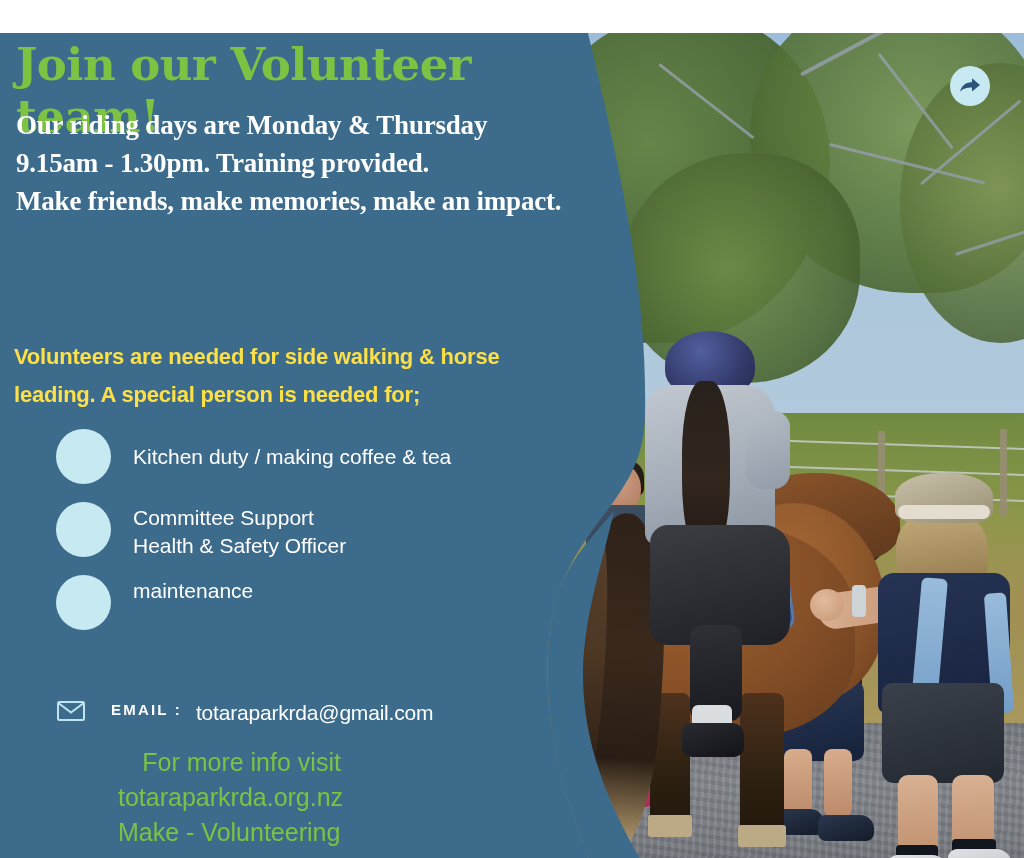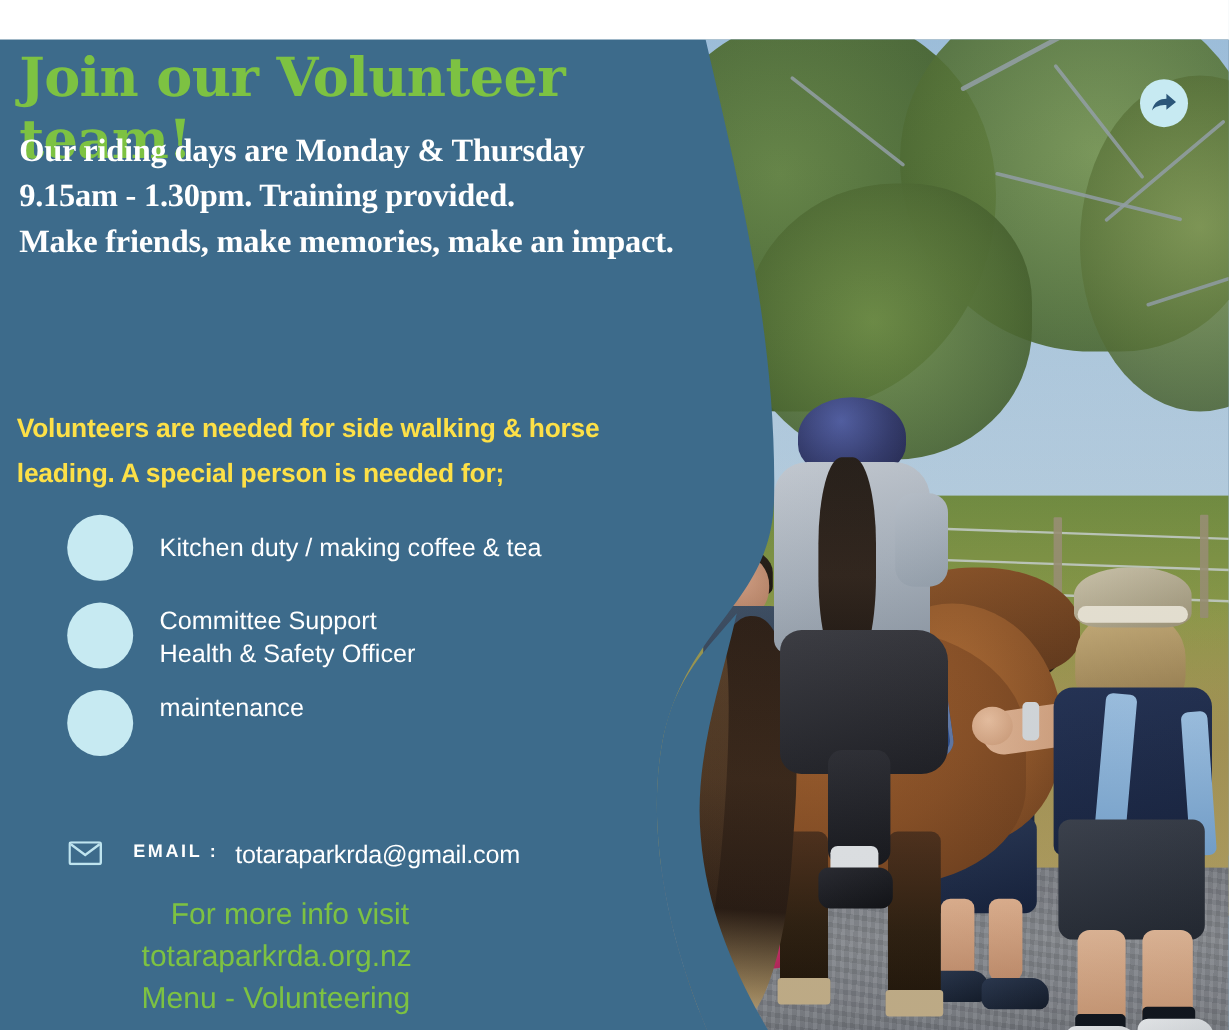--- a/index.html
+++ b/index.html
@@ -389,21 +389,21 @@
         <rect x="1" y="1" width="26" height="18" rx="1.5" fill="none" stroke="#bfe4ef" stroke-width="2"></rect>
         <path d="M2,2.5 L14,11.5 L26,2.5" fill="none" stroke="#bfe4ef" stroke-width="2"></path>
       </svg>
       <span class="email-label">EMAIL :</span>
       <span class="email-value">totaraparkrda@gmail.com</span>
     </div>
 
     <div class="footer">
       <span class="ind">For more info visit</span>
       <span>totaraparkrda.org.nz</span>
-      <span>Menu - Volunteering</span>
+      <span>Make - Volunteering</span>
     </div>
 
   </div>
 
   <button class="share-btn">
     <svg width="22" height="20" viewBox="0 0 22 20">
       <path d="M1,16 C2.5,8.5 8,6.2 13,6.2 L13,2.2 L21,9.0 L13,15.4 L13,11.4 C8.2,11.4 3.6,12.4 1,16 Z" fill="#2b5679"></path>
     </svg>
   </button>
 

